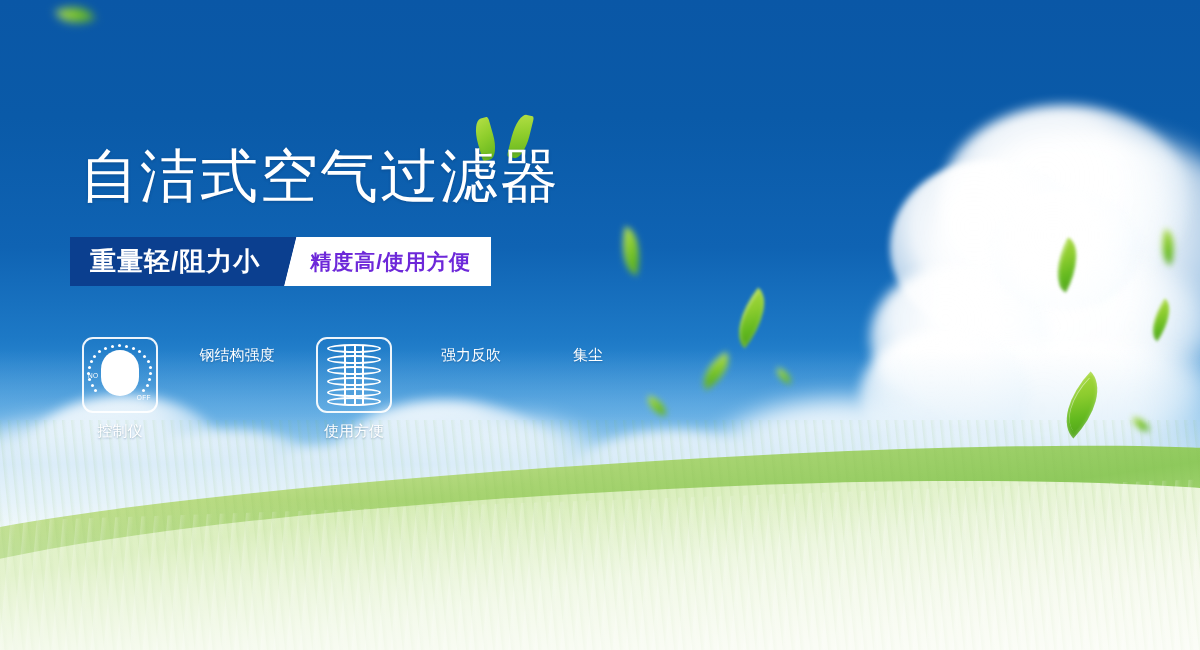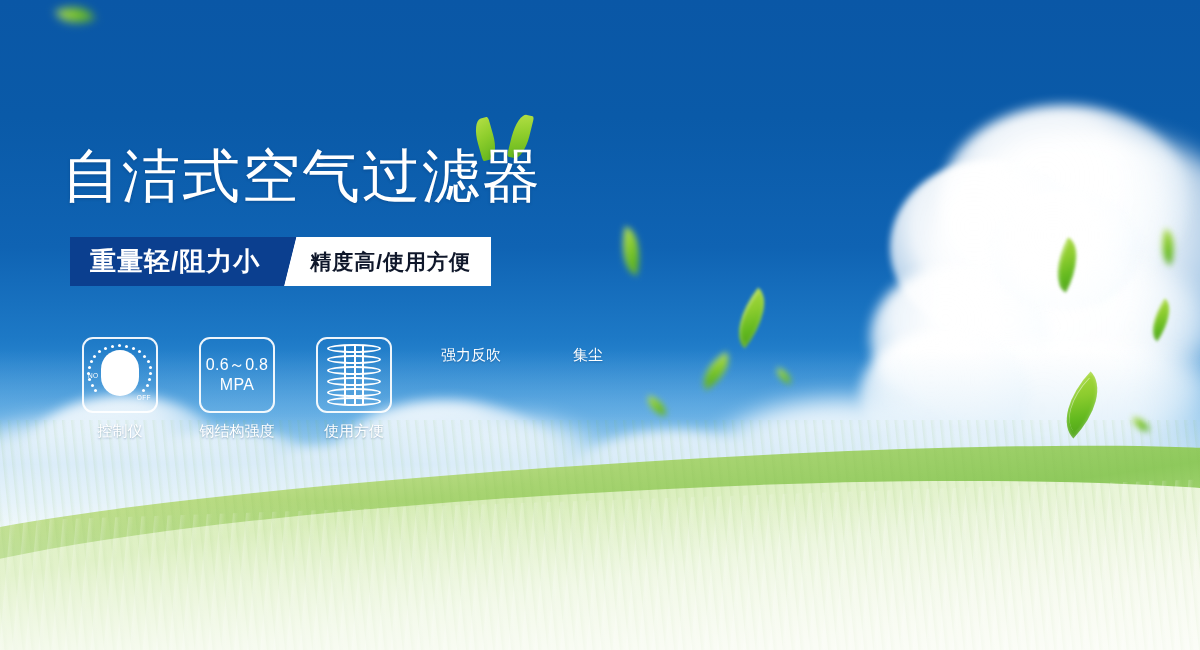--- a/index.html
+++ b/index.html
@@ -137,21 +137,21 @@
   
   .sprout { position:absolute; }
   .sprout .blade {
     width:100%; height:100%;
     background:linear-gradient(160deg, #b5e046 0%, #8fce2c 45%, #5fb31c 100%);
     border-radius:56% 10% 56% 10%;
   }
 
   
   .title {
-    position:absolute; left:62px; top:146px;
+    position:absolute; left:80px; top:146px;
     font-size:58px; line-height:1.05;
     letter-spacing:2px;
     color:#ffffff;
     font-weight:400;
     text-shadow:0 1px 3px rgba(0,30,70,0.25);
     white-space:nowrap;
   }
 
   
   .subbar {
@@ -166,21 +166,21 @@
     display:flex; align-items:center;
     padding:0 18px 0 20px;
     letter-spacing:1px;
   }
   .sub-sep {
     width:26px;
     background:linear-gradient(104deg, #0b3f8f 0%, #0b3f8f 47%, #ffffff 49%, #ffffff 100%);
   }
   .sub-right {
     background:#ffffff;
-    color:#0f172a;
+    color:#6d28d9;
     font-size:21px; font-weight:bold;
     display:flex; align-items:center;
     padding:0 20px 0 6px;
     letter-spacing:1px;
   }
 
   
   .features {
     position:absolute; left:82px; top:337px;
     display:flex; gap:41px;
@@ -403,26 +403,20 @@
           <div class="dot" style="left:3.5px; top:41px;"></div>
           <div class="dot" style="left:7px; top:46px;"></div>
           <div class="no">NO</div>
           <div class="off">OFF</div>
         </div>
       </div>
       <div class="feat-label">控制仪</div>
     </div>
 
     <div class="feature">
-      <div class="feat-box">
-        <div class="feat-text">
-          <div>0.6～0.8</div>
-          <div>MPA</div>
-        </div>
-      </div>
       <div class="feat-label">钢结构强度</div>
     </div>
 
     <div class="feature">
       <div class="feat-box">
         <div class="stack">
           <div class="core"></div>
           <div class="ring" style="top:0px;"></div>
           <div class="ring" style="top:11px;"></div>
           <div class="ring" style="top:22px;"></div>

